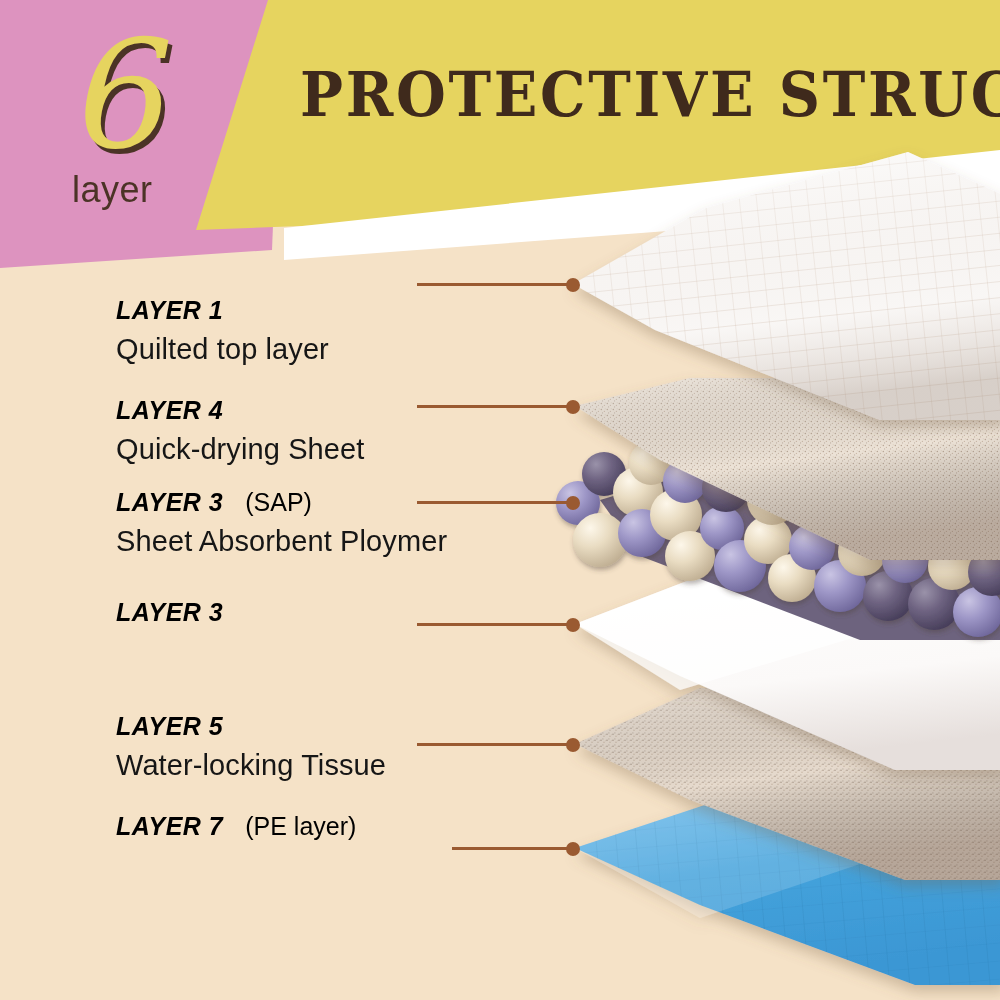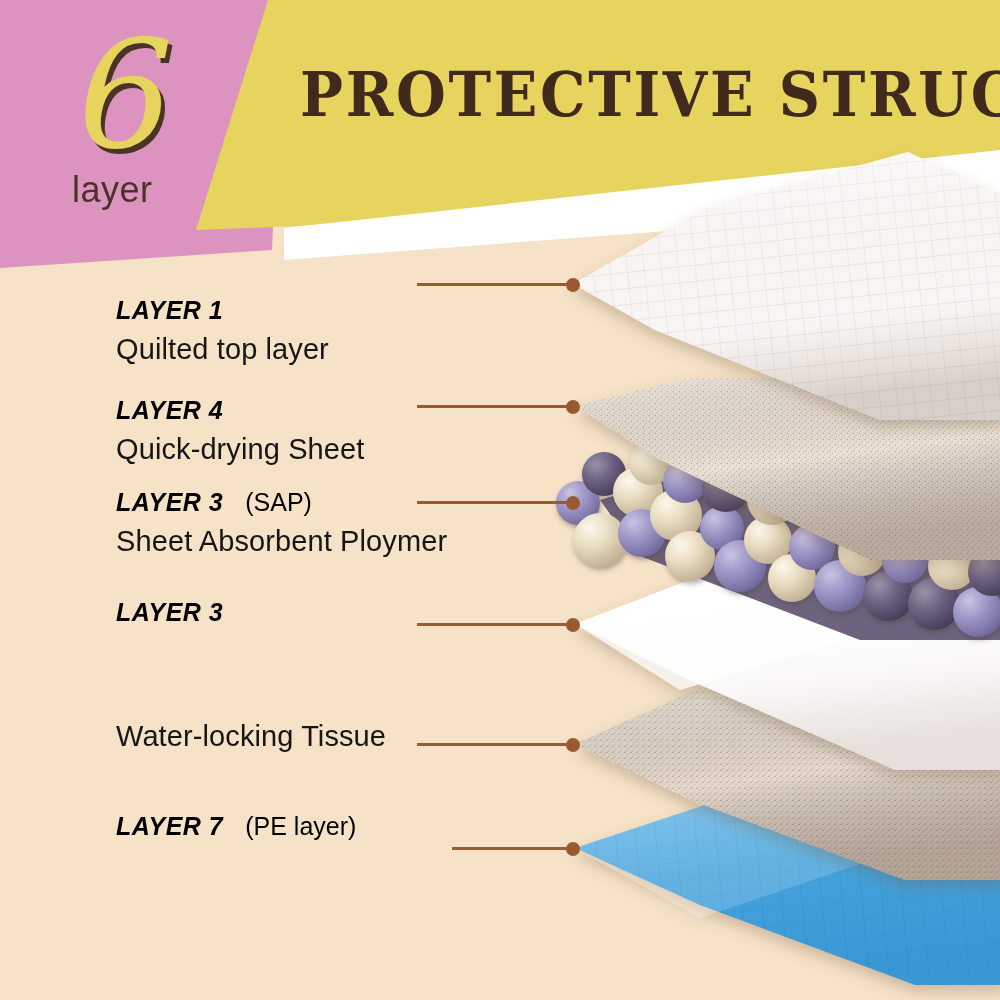--- a/index.html
+++ b/index.html
@@ -285,20 +285,21 @@
     <div class="label-item" style="top:192px;">
       <div class="lbl-head"><span>LAYER 3</span><span class="paren">(SAP)</span></div>
       <div class="lbl-sub">Sheet Absorbent Ploymer</div>
     </div>
 
     <div class="label-item" style="top:302px;">
       <div class="lbl-head"><span>LAYER 3</span><span class="paren"></span></div>
     </div>
 
     <div class="label-item" style="top:416px;">
+      <div class="lbl-head"><span>LAYER 5</span><span class="paren"></span></div>
       <div class="lbl-sub">Water-locking Tissue</div>
     </div>
 
     <div class="label-item" style="top:516px;">
       <div class="lbl-head"><span>LAYER 7</span><span class="paren">(PE layer)</span></div>
     </div>
 
   </div>
 
 </div>

